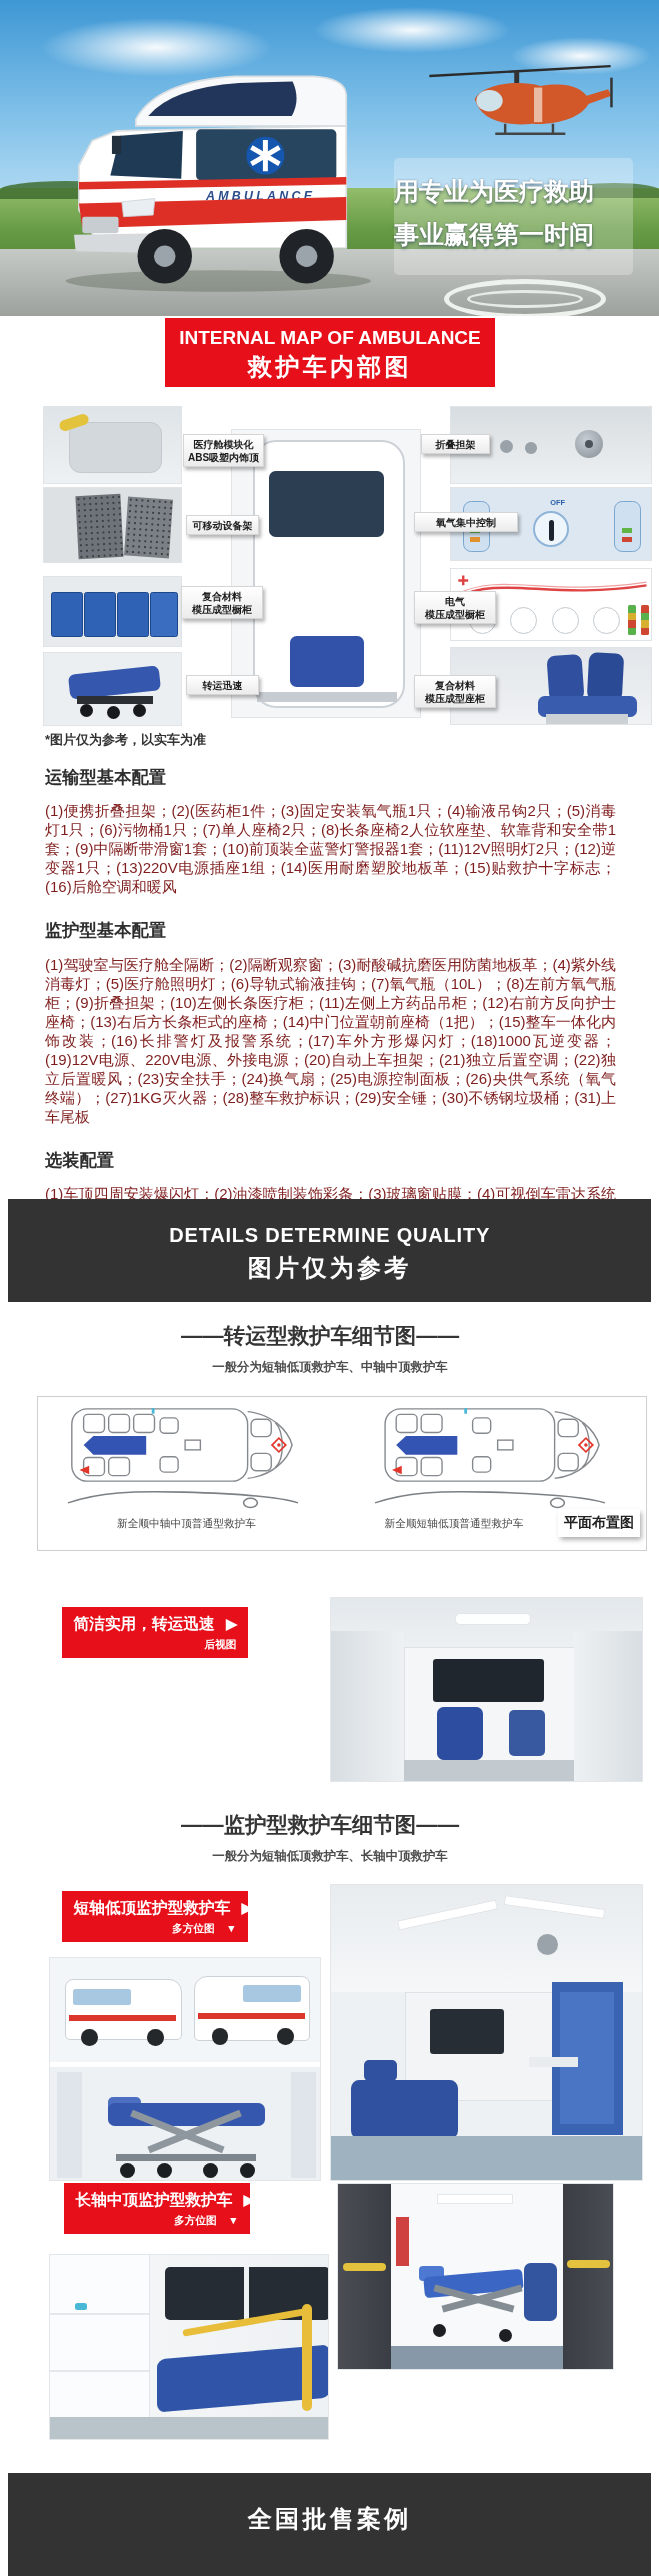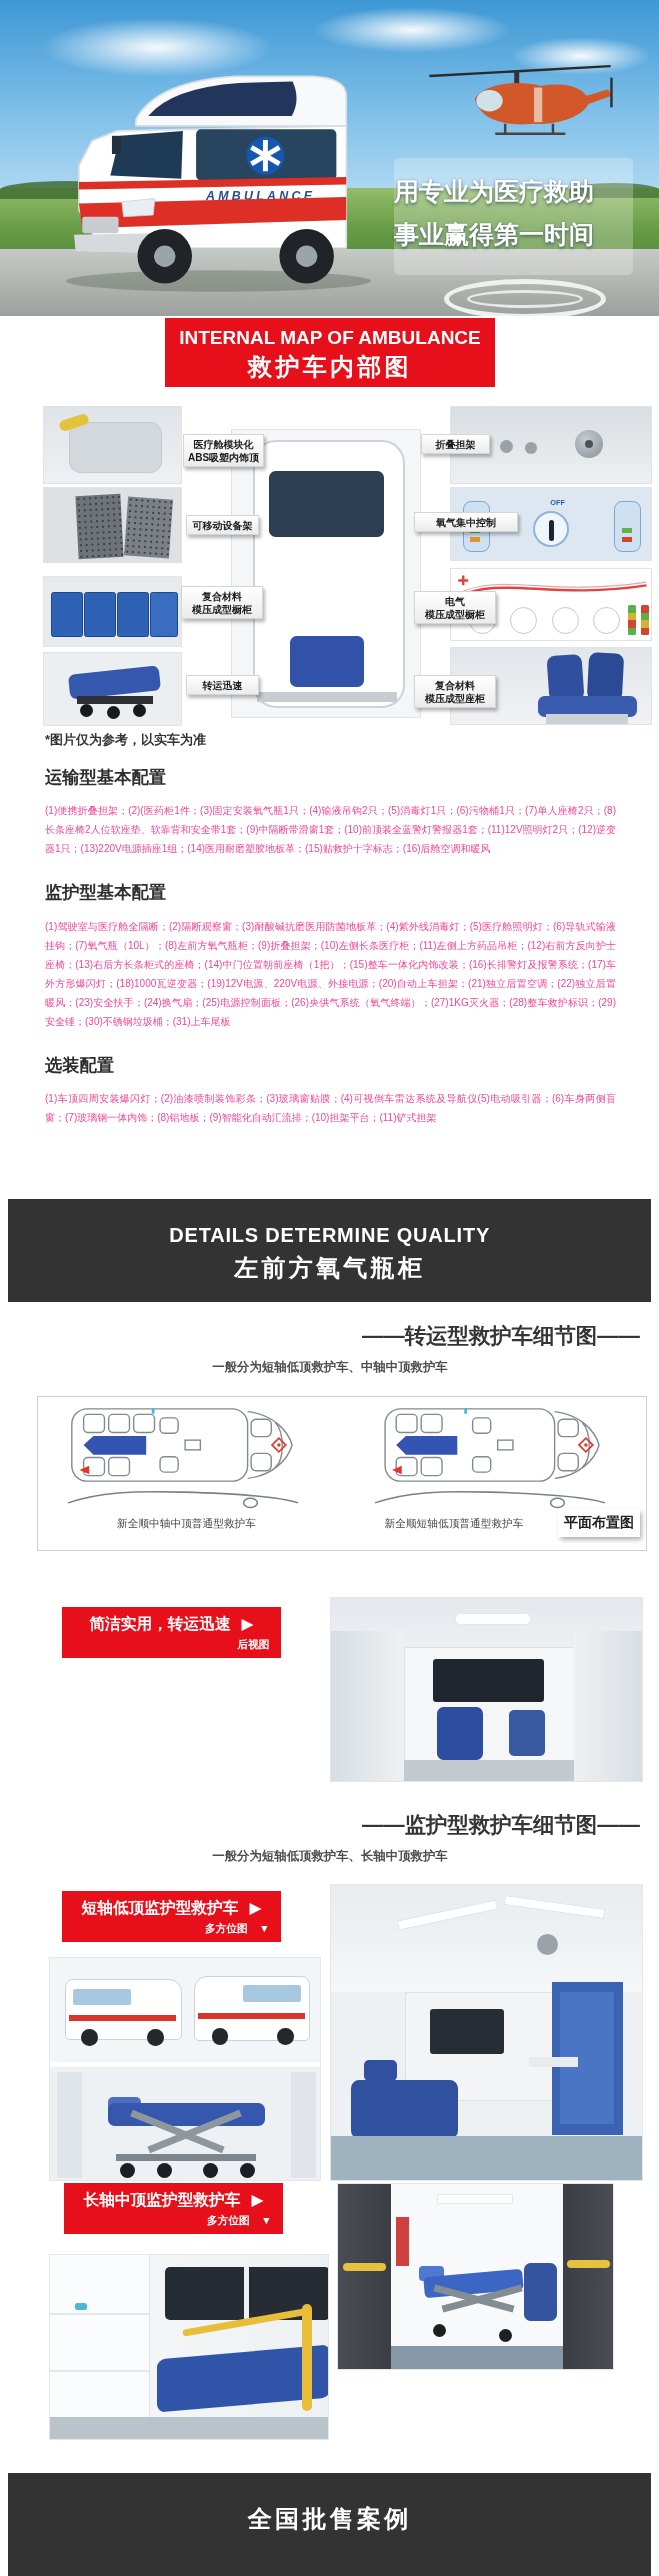--- a/index.html
+++ b/index.html
@@ -8,24 +8,24 @@
   .abs{position:absolute}
   .cloud{position:absolute;border-radius:50%;background:radial-gradient(closest-side,rgba(255,255,255,.95),rgba(255,255,255,0))}
   .banner{position:absolute;color:#fff;text-align:center;box-sizing:border-box}
   .banner .en{font-weight:bold;font-size:20px;letter-spacing:0.8px}
   .banner .cn{font-weight:bold;font-size:24px;letter-spacing:3.3px;margin-top:5px}
   .tile{position:absolute;box-sizing:border-box;overflow:hidden;border:0.8px solid #e0e4e7;background:#eaeef1}
   .pill{position:absolute;display:flex;flex-direction:column;align-items:center;justify-content:center;text-align:center;
         background:linear-gradient(180deg,#ffffff,#ebebeb);border:0.8px solid #d5d5d5;box-shadow:1.6px 2.5px 3.3px rgba(0,0,0,.28);
         font-weight:bold;color:#1d1d1d;font-size:10px;line-height:1.3;z-index:5;padding:1.6px 2.5px;box-sizing:border-box}
   .configs h2{font-size:17.3px;color:#2e2e2e;margin:0 0 12.4px}
-  .configs p{font-size:10px;line-height:19px;color:#ec4899;margin:0 0 22px;text-align:justify}
-  .sec-title{position:absolute;left:0;width:640px;text-align:right;font-size:21.4px;font-weight:bold;color:#353535;margin:0}
+  .configs p{font-size:15px;line-height:19px;color:#7f1d1d;margin:0 0 22px;text-align:justify}
+  .sec-title{position:absolute;left:0;width:640px;text-align:center;font-size:21.4px;font-weight:bold;color:#353535;margin:0}
   .sec-sub{position:absolute;left:0;width:660px;text-align:center;font-size:12.4px;font-weight:bold;color:#4e4e4e;margin:0}
-  .redtag{position:absolute;width:219px;background:#e60f1a;color:#fff;box-sizing:border-box;padding:7.4px 11.5px 5.8px;z-index:4}
+  .redtag{position:absolute;width:186px;background:#e60f1a;color:#fff;box-sizing:border-box;padding:7.4px 11.5px 5.8px;z-index:4}
   .redtag .rt{font-size:15.7px;font-weight:bold;text-align:center;white-space:nowrap}
   .redtag .rs{font-size:10.7px;font-weight:bold;text-align:right;margin-top:2.5px}
   .photo{position:absolute;overflow:hidden;background:#eef1f3;border:0.8px solid #e4e7ea;box-sizing:border-box}
   .plan-caption{position:absolute;text-align:center;font-size:10.7px;font-weight:normal;color:#474747}
   .plan-badge{position:absolute;display:flex;align-items:center;justify-content:center;background:#fff;
         box-shadow:1.6px 2.5px 5px rgba(0,0,0,.35);font-size:14px;font-weight:bold;color:#222}
   .slogan{font-size:25px;font-weight:bold;color:#fff;text-align:left;line-height:1;
         text-shadow:0 1.6px 3.3px rgba(30,60,80,.55),0 0 1.6px rgba(0,0,0,.35)}
 </style>
 </head>
@@ -198,21 +198,21 @@
     <h2>运输型基本配置</h2>
     <p>(1)便携折叠担架；(2)(医药柜1件；(3)固定安装氧气瓶1只；(4)输液吊钩2只；(5)消毒灯1只；(6)污物桶1只；(7)单人座椅2只；(8)长条座椅2人位软座垫、软靠背和安全带1套；(9)中隔断带滑窗1套；(10)前顶装全蓝警灯警报器1套；(11)12V照明灯2只；(12)逆变器1只；(13)220V电源插座1组；(14)医用耐磨塑胶地板革；(15)贴救护十字标志；(16)后舱空调和暖风</p>
     <h2>监护型基本配置</h2>
     <p>(1)驾驶室与医疗舱全隔断；(2)隔断观察窗；(3)耐酸碱抗磨医用防菌地板革；(4)紫外线消毒灯；(5)医疗舱照明灯；(6)导轨式输液挂钩；(7)氧气瓶（10L）；(8)左前方氧气瓶柜；(9)折叠担架；(10)左侧长条医疗柜；(11)左侧上方药品吊柜；(12)右前方反向护士座椅；(13)右后方长条柜式的座椅；(14)中门位置朝前座椅（1把）；(15)整车一体化内饰改装；(16)长排警灯及报警系统；(17)车外方形爆闪灯；(18)1000瓦逆变器；(19)12V电源、220V电源、外接电源；(20)自动上车担架；(21)独立后置空调；(22)独立后置暖风；(23)安全扶手；(24)换气扇；(25)电源控制面板；(26)央供气系统（氧气终端）；(27)1KG灭火器；(28)整车救护标识；(29)安全锤；(30)不锈钢垃圾桶；(31)上车尾板</p>
     <h2>选装配置</h2>
     <p>(1)车顶四周安装爆闪灯；(2)油漆喷制装饰彩条；(3)玻璃窗贴膜；(4)可视倒车雷达系统及导航仪(5)电动吸引器；(6)车身两侧盲窗；(7)玻璃钢一体内饰；(8)铝地板；(9)智能化自动汇流排；(10)担架平台；(11)铲式担架</p>
   </div>
 
   <div class="banner" style="left:8.2px;top:1199px;width:643px;height:103px;background:#333;padding-top:25px">
     <div class="en">DETAILS DETERMINE QUALITY</div>
-    <div class="cn">左前方氧气瓶柜</div>
+    <div class="cn">图片仅为参考</div>
   </div>
 
   <h3 class="sec-title" style="top:1321px">——转运型救护车细节图——</h3>
   <p class="sec-sub" style="top:1359px">一般分为短轴低顶救护车、中轴中顶救护车</p>
 
   <div style="position:absolute;left:37px;top:1396px;width:610px;height:155px;border:0.8px solid #cfcfcf;background:#fff;box-sizing:border-box">
     <svg viewBox="0 0 330 118" style="position:absolute;left:13px;top:6.6px;width:264px;height:82px">
       <g fill="none" stroke="#85898d" stroke-width="2">
         <rect x="5" y="7" width="253" height="104" rx="22"></rect>
         <path d="M258,11 C294,15 316,38 322,59 C316,80 294,103 258,107"></path>

